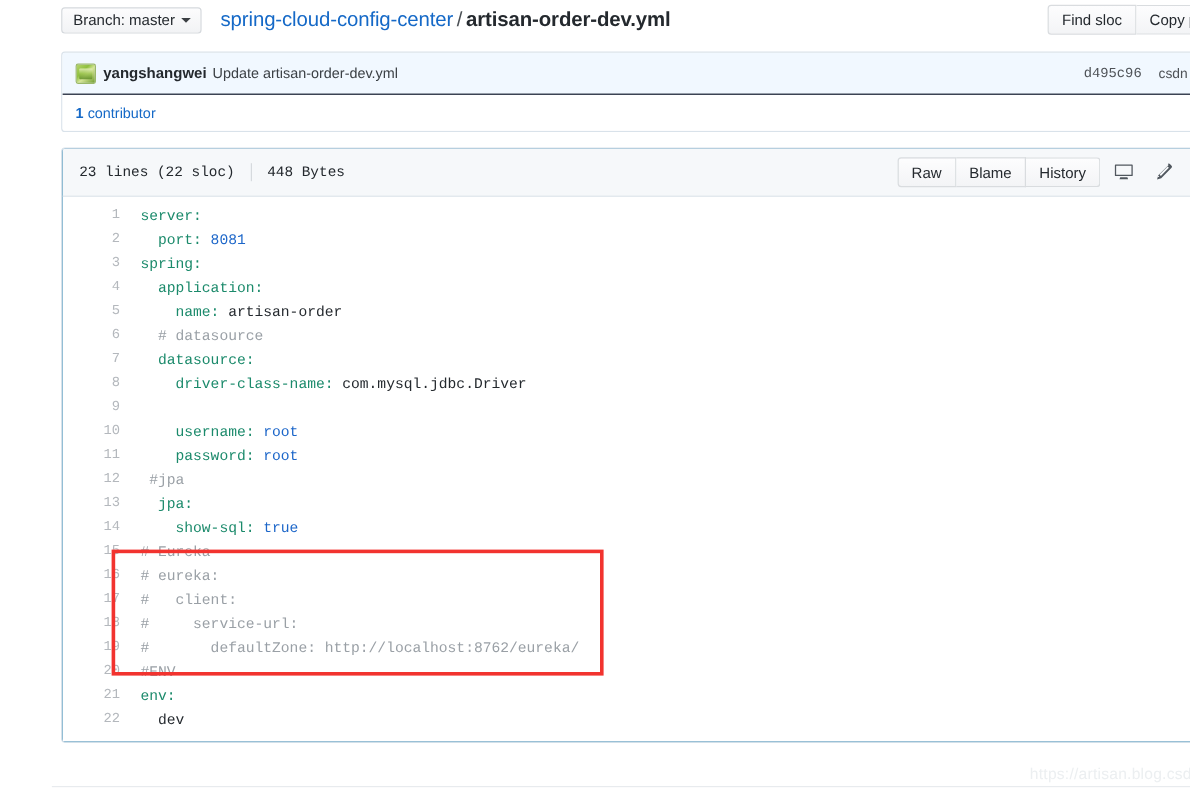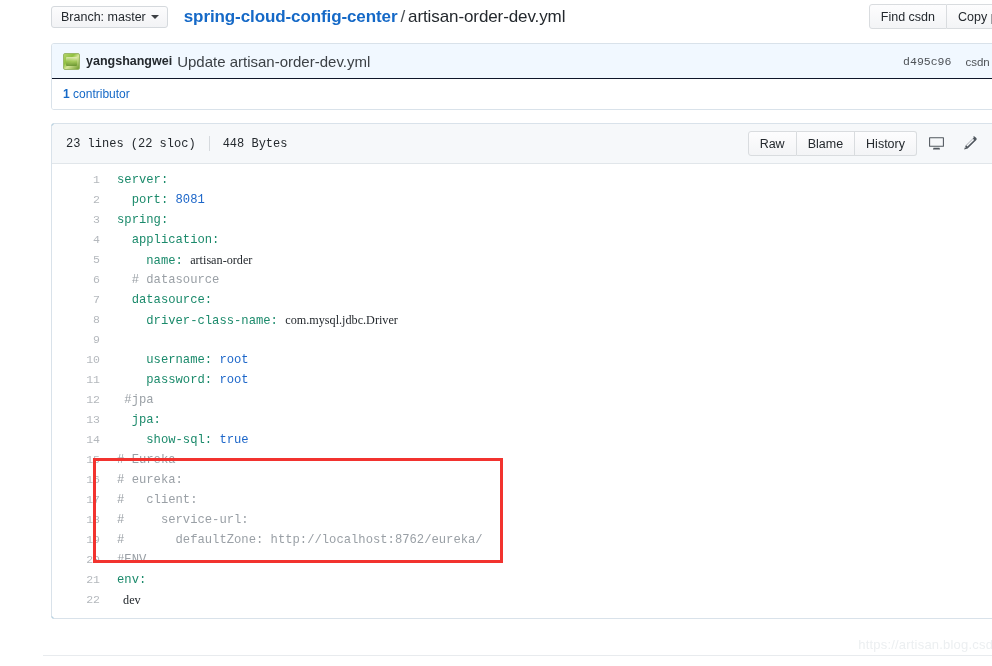--- a/index.html
+++ b/index.html
@@ -52,24 +52,24 @@
   .breadcrumb {
     margin-left: 16px;
     font-size: 17px;
     color: #24292e;
     white-space: nowrap;
     letter-spacing: -0.1px;
   }
   .breadcrumb a {
     color: #1569c7;
     text-decoration: none;
-    font-weight: bold;
+    font-weight: normal;
   }
   .breadcrumb .sep { color: #4a4f54; margin: 0 3px; font-weight: normal;}
-  .breadcrumb .fname { color: #24292e; font-weight: normal; }
+  .breadcrumb .fname { color: #24292e; font-weight: bold; }
 
   .topbar-right {
     position: absolute;
     right: 8px; top: 4px;
     display: flex;
   }
   .btn {
     height: 25px;
     padding: 0 11px;
     display: flex;
@@ -123,21 +123,21 @@
     border-radius: 1px;
     opacity: .85;
   }
   .commit-author {
     font-size: 12.5px;
     font-weight: bold;
     color: #24292e;
     margin-right: 5px;
   }
   .commit-msg {
-    font-size: 15px;
+    font-size: 12px;
     color: #3c4146;
   }
   .commit-meta {
     position: absolute;
     right: 12px;
     display: flex;
     align-items: flex-end;
     gap: 14px;
     font-size: 11.5px;
     color: #4e5257;
@@ -225,21 +225,21 @@
     font-size: 11.5px;
     padding-right: 0;
     user-select: none;
   }
   .lc {
     padding-left: 17px;
     color: #24292e;
   }
   .k   { color: #1b8a6b; }     
   .v   { color: #1c66c9; }     
-  .s   { color: #24292e; font-family: Liberation Serif, serif; }     
+  .s   { color: #24292e; }     
   .c   { color: #9aa0a6; }     
 
   
   .red-box {
     position: absolute;
     left: 50px; top: 458px;
     width: 410px; height: 105px;
     border: 3px solid #f2332f;
     pointer-events: none;
     z-index: 5;
@@ -270,21 +270,21 @@
     <div class="branch-btn">
       <span>Branch: master</span>
       <span class="caret"></span>
     </div>
 
     <div class="breadcrumb">
       <a href="#">spring-cloud-config-center</a><span class="sep">/</span><span class="fname">artisan-order-dev.yml</span>
     </div>
 
     <div class="topbar-right">
-      <div class="btn grp-first">Find csdn</div>
+      <div class="btn grp-first">Find sloc</div>
       <div class="btn grp-last">Copy path</div>
     </div>
   </div>
 
   <div class="commit-box">
     <div class="commit-row">
       <div class="avatar"></div>
       <span class="commit-author">yangshangwei</span>
       <span class="commit-msg">Update artisan-order-dev.yml</span>
       <div class="commit-meta">

